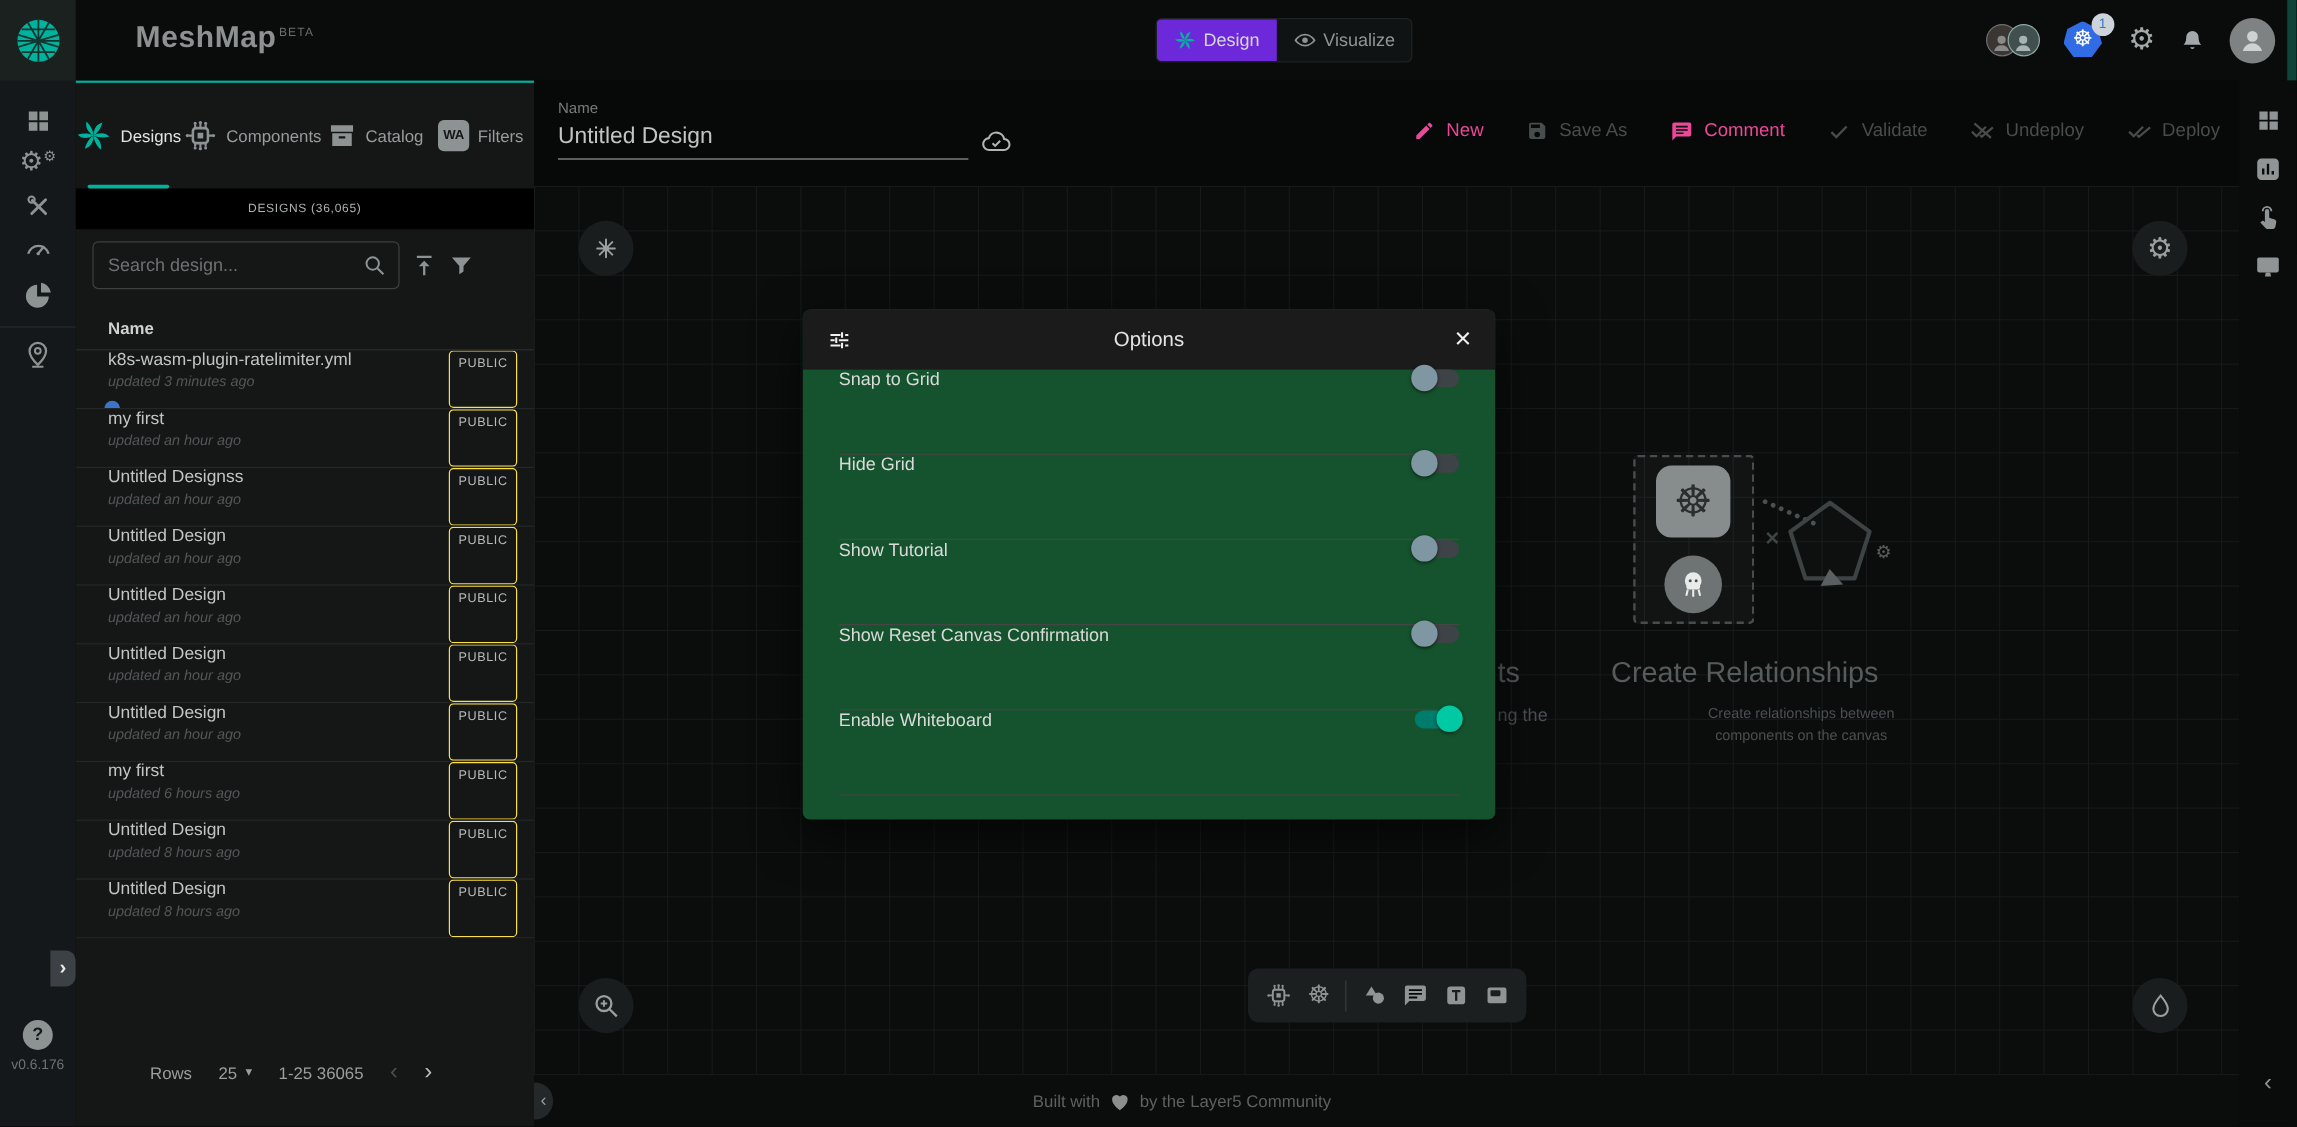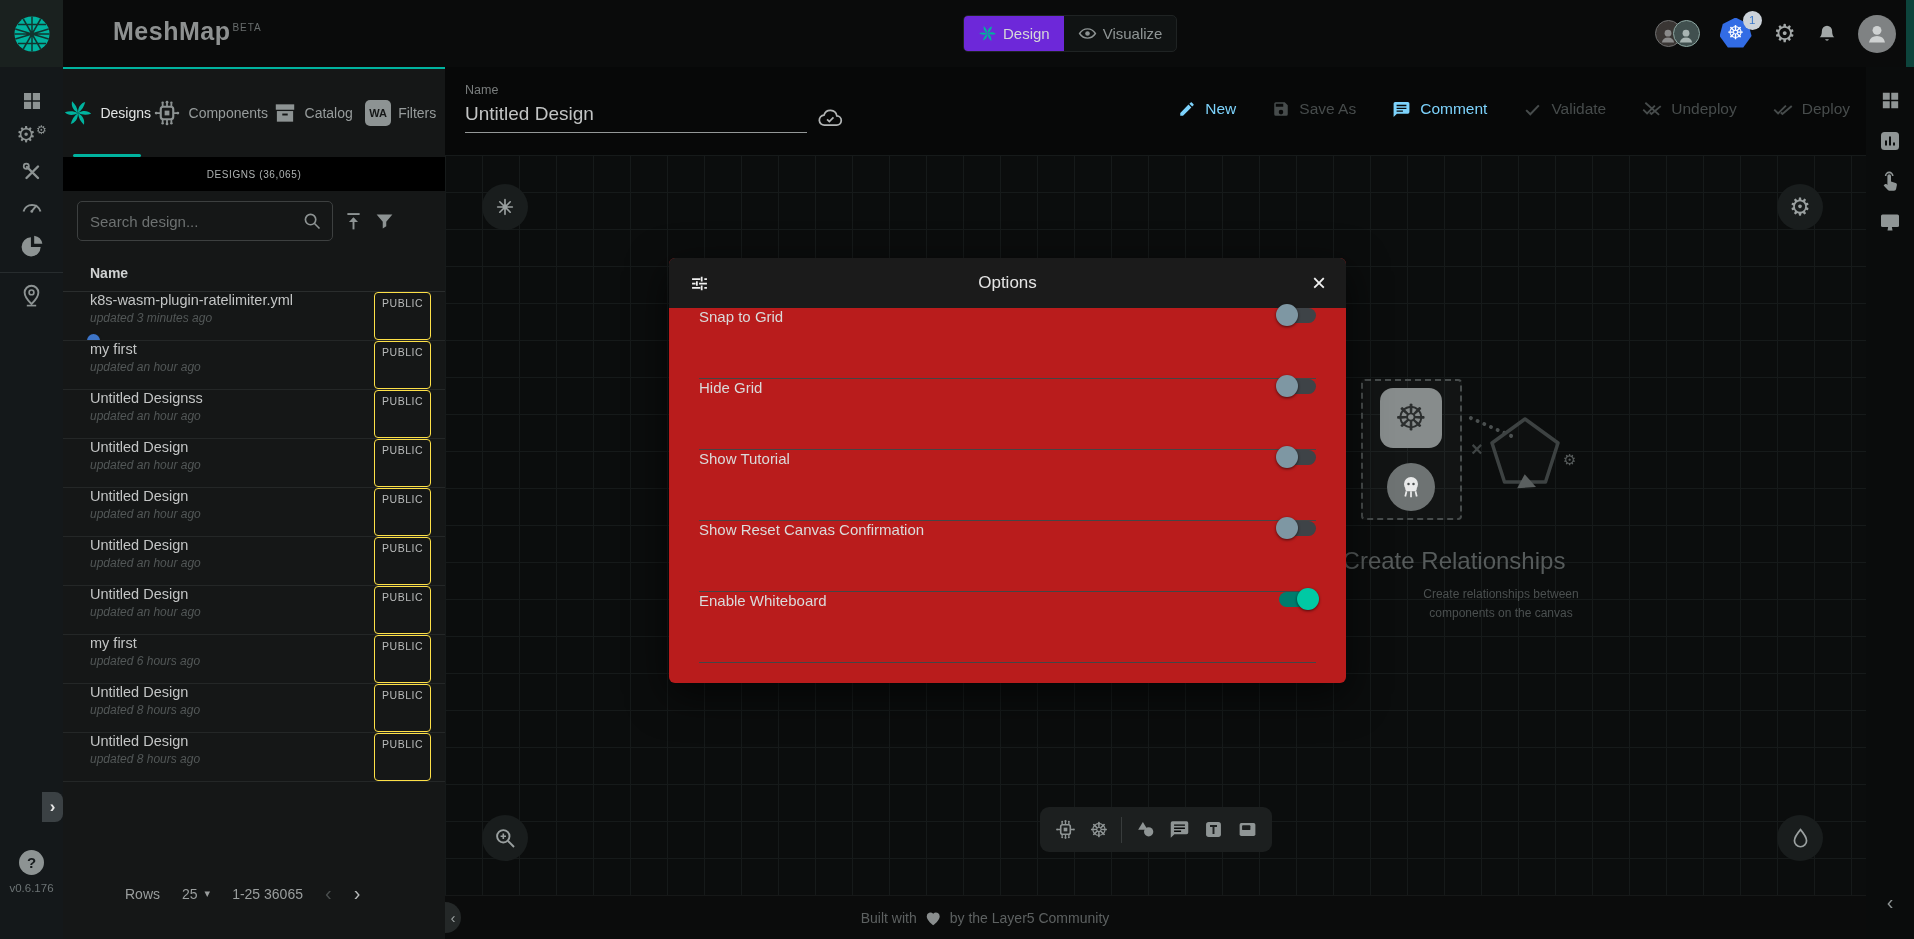--- a/index.html
+++ b/index.html
@@ -70,21 +70,21 @@
   #rrail-collapse{position:absolute;left:0;top:824px;width:48px;text-align:center;color:#8f9595;font-size:20px;cursor:pointer}
 
   
   #main{position:absolute;left:445px;top:67px;width:1421px;height:872px;background:#070808}
   #design-bar{position:relative;height:88px;background:#070808}
   #name-field{position:absolute;left:20px;top:16px;width:342px}
   #name-label{font-size:12.5px;color:#797d7d}
   #name-value{font-size:19px;color:#c2c4c4;padding:6px 0 7px;border-bottom:1px solid #949898}
   #cloud-ic{position:absolute;left:372px;top:38px;color:#b2b5b5}
   #actions{position:absolute;right:16px;top:32px;display:flex;gap:36px}
-  .action{display:flex;align-items:center;gap:9px;font-size:15.5px;color:#7dd3fc;cursor:pointer;white-space:nowrap}
+  .action{display:flex;align-items:center;gap:9px;font-size:15.5px;color:#ec4899;cursor:pointer;white-space:nowrap}
   .action.disabled{color:#474c4c;cursor:default}
 
   
   #canvas{position:absolute;left:0;top:88px;width:1421px;height:740px;background-color:#0b0d0d;
     background-image:linear-gradient(#161a1a 1px,transparent 1px),linear-gradient(90deg,#161a1a 1px,transparent 1px);
     background-size:37px 37px}
   .cv-circle{position:absolute;width:46px;height:46px;border-radius:50%;background:#191d1d;display:flex;align-items:center;justify-content:center;color:#9aa0a0;cursor:pointer}
   #cv-gear-tr{font-size:24px}
   #dock{position:absolute;left:595px;top:652px;width:232px;height:45px;background:#1c1f1f;border-radius:9px;display:flex;align-items:center;justify-content:center;gap:13px;color:#8f9595}
   .dock-div{width:1px;height:26px;background:#383c3c}
@@ -105,21 +105,21 @@
   #frag-title{position:absolute;left:803px;top:392px;font-size:24px;color:#565b5b}
   #frag-sub{position:absolute;left:803px;top:433px;font-size:15px;color:#4b5050}
 
   
   #footer{position:absolute;left:0;top:828px;width:1421px;height:44px;background:#0b0c0c;border-top:1px solid #161818}
   #footer-text{position:absolute;left:540px;top:50%;transform:translate(-50%,-50%);display:flex;align-items:center;gap:7px;font-size:14px;color:#5d6161;white-space:nowrap}
   #footer-heart{color:#8a8e8e}
   #footer-collapse{position:absolute;left:0;top:6px;width:16px;height:31px;background:#242828;border-radius:0 16px 16px 0;display:flex;align-items:center;justify-content:center;color:#9aa0a0;font-size:15px;cursor:pointer}
 
   
-  #modal{position:absolute;left:669px;top:258px;width:677px;height:425px;background:#b91c1c;border-radius:6px;overflow:hidden;z-index:100;box-shadow:0 12px 40px rgba(0,0,0,.65)}
+  #modal{position:absolute;left:669px;top:258px;width:577px;height:425px;background:#14532d;border-radius:6px;overflow:hidden;z-index:100;box-shadow:0 12px 40px rgba(0,0,0,.65)}
   #modal-header{height:50px;background:#1b1b1b;display:flex;align-items:center;padding:0 20px}
   #modal-title{position:absolute;left:50%;transform:translateX(-50%);font-size:17px;color:#e4e4e4}
   #modal-close{margin-left:auto;font-size:24px;color:#f0f0f0;cursor:pointer;line-height:1}
   #modal-body{padding:0 30px 20px}
   .opt-row{height:71px;display:flex;align-items:flex-start;justify-content:space-between;border-bottom:1px solid #454545}
   .opt-label{font-size:15px;color:#dadada}
   .switch{position:relative;width:37px;height:15px;border-radius:8px;background:#3e4347;display:inline-block;cursor:pointer;flex:0 0 auto}
   .switch .knob{position:absolute;left:-3px;top:-4px;width:22px;height:22px;border-radius:50%;background:#7e97a3;box-shadow:0 1px 3px rgba(0,0,0,.6)}
   .switch.on{background:#007c6d}
   .switch.on .knob{left:auto;right:-3px;background:#00c9a4}

